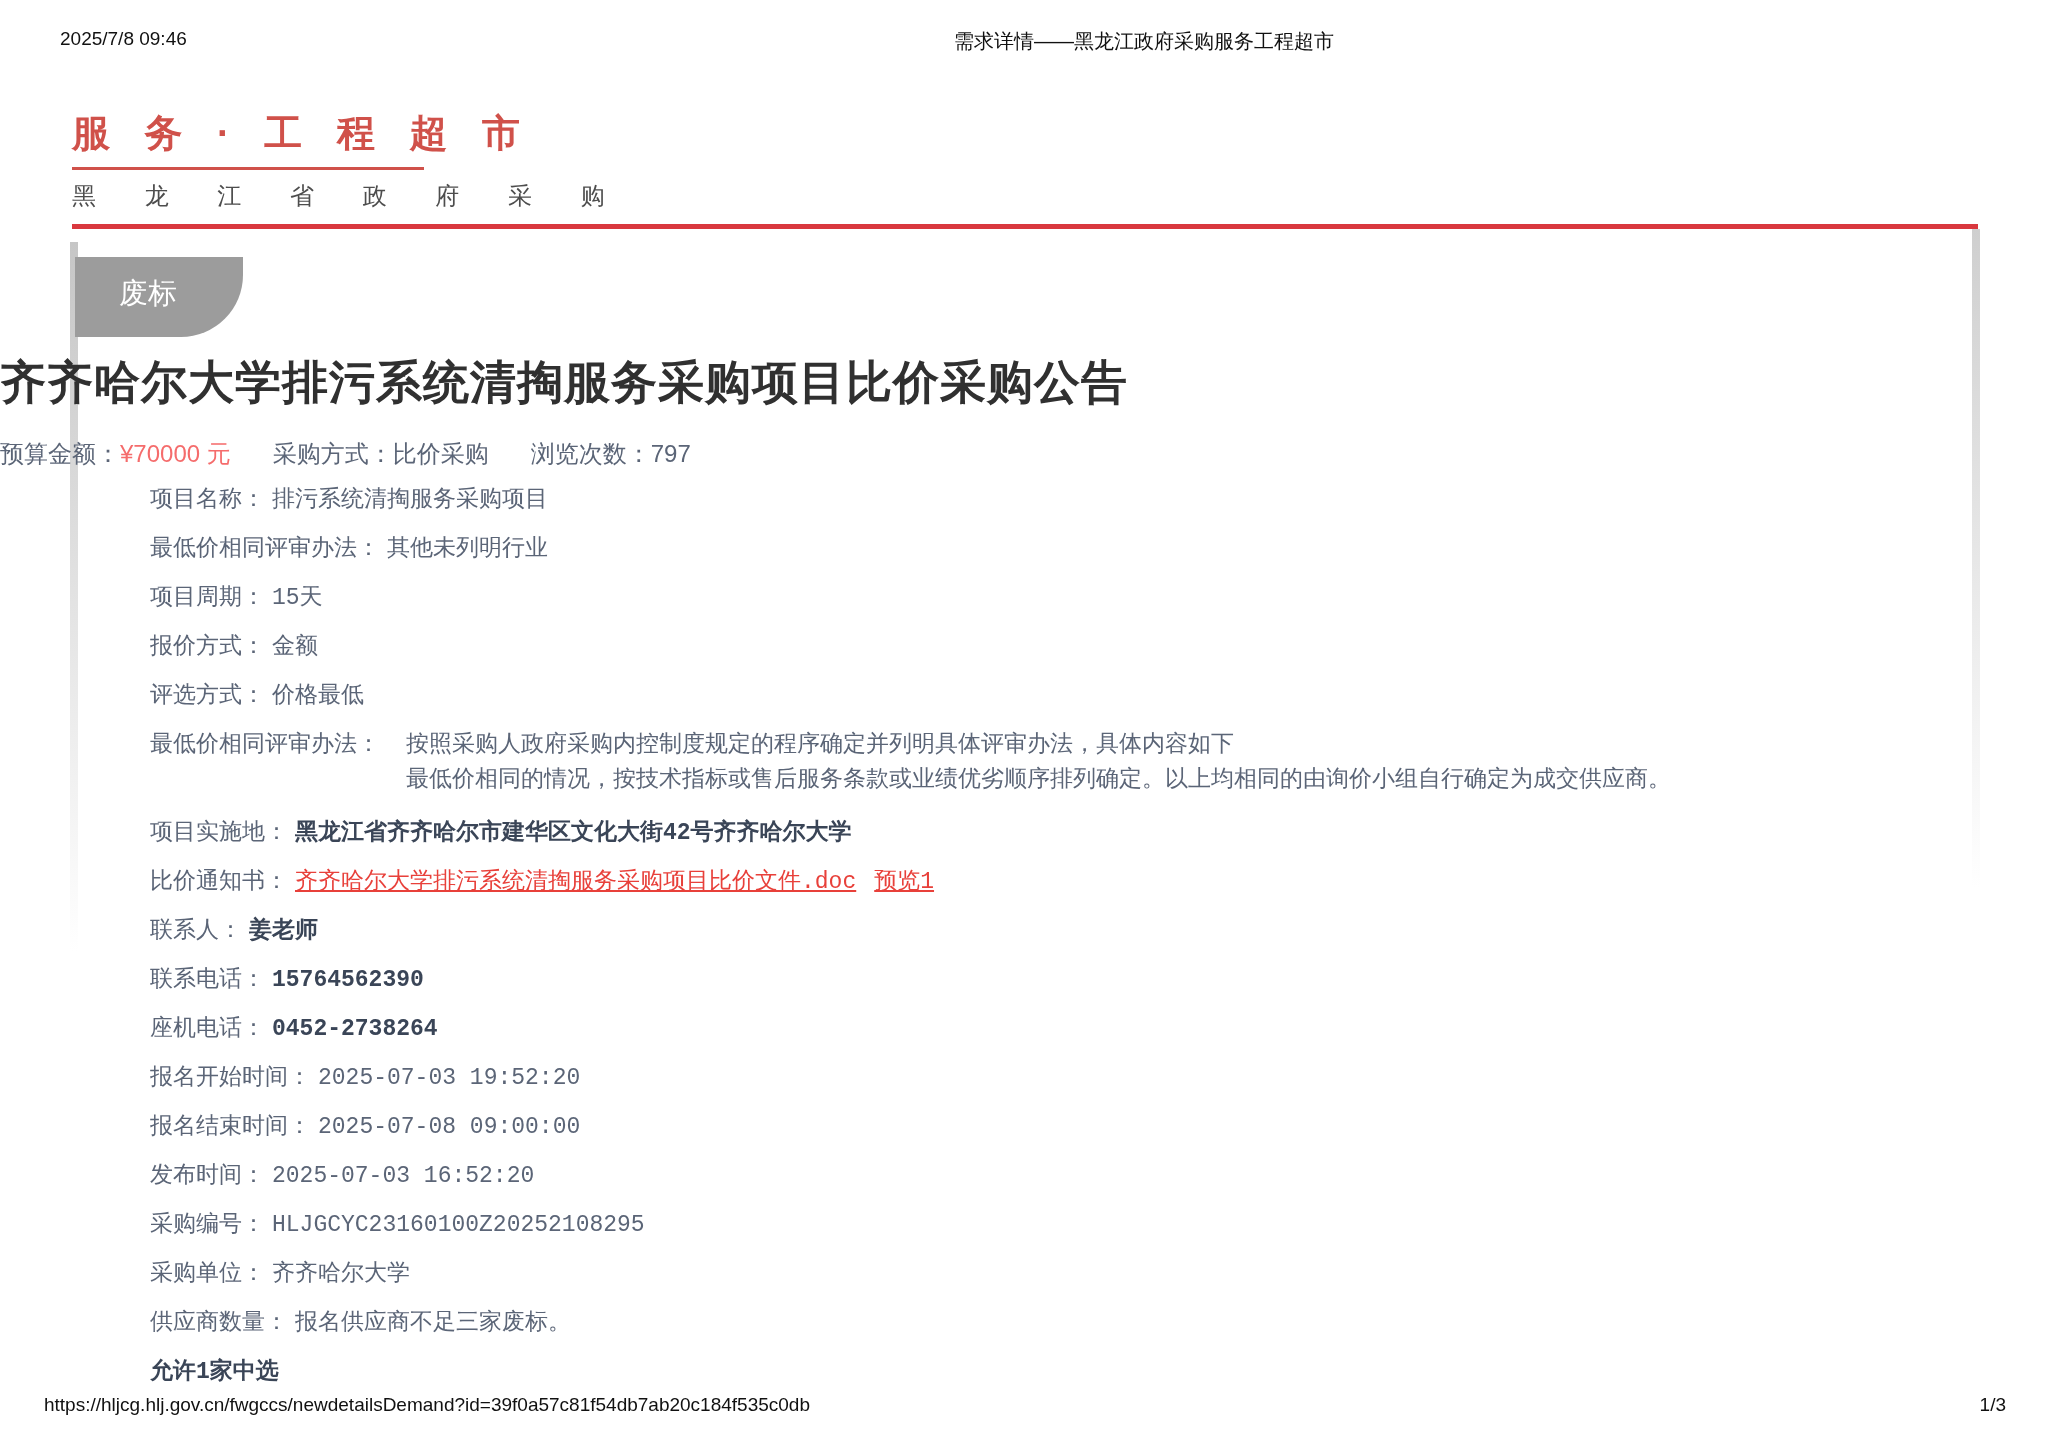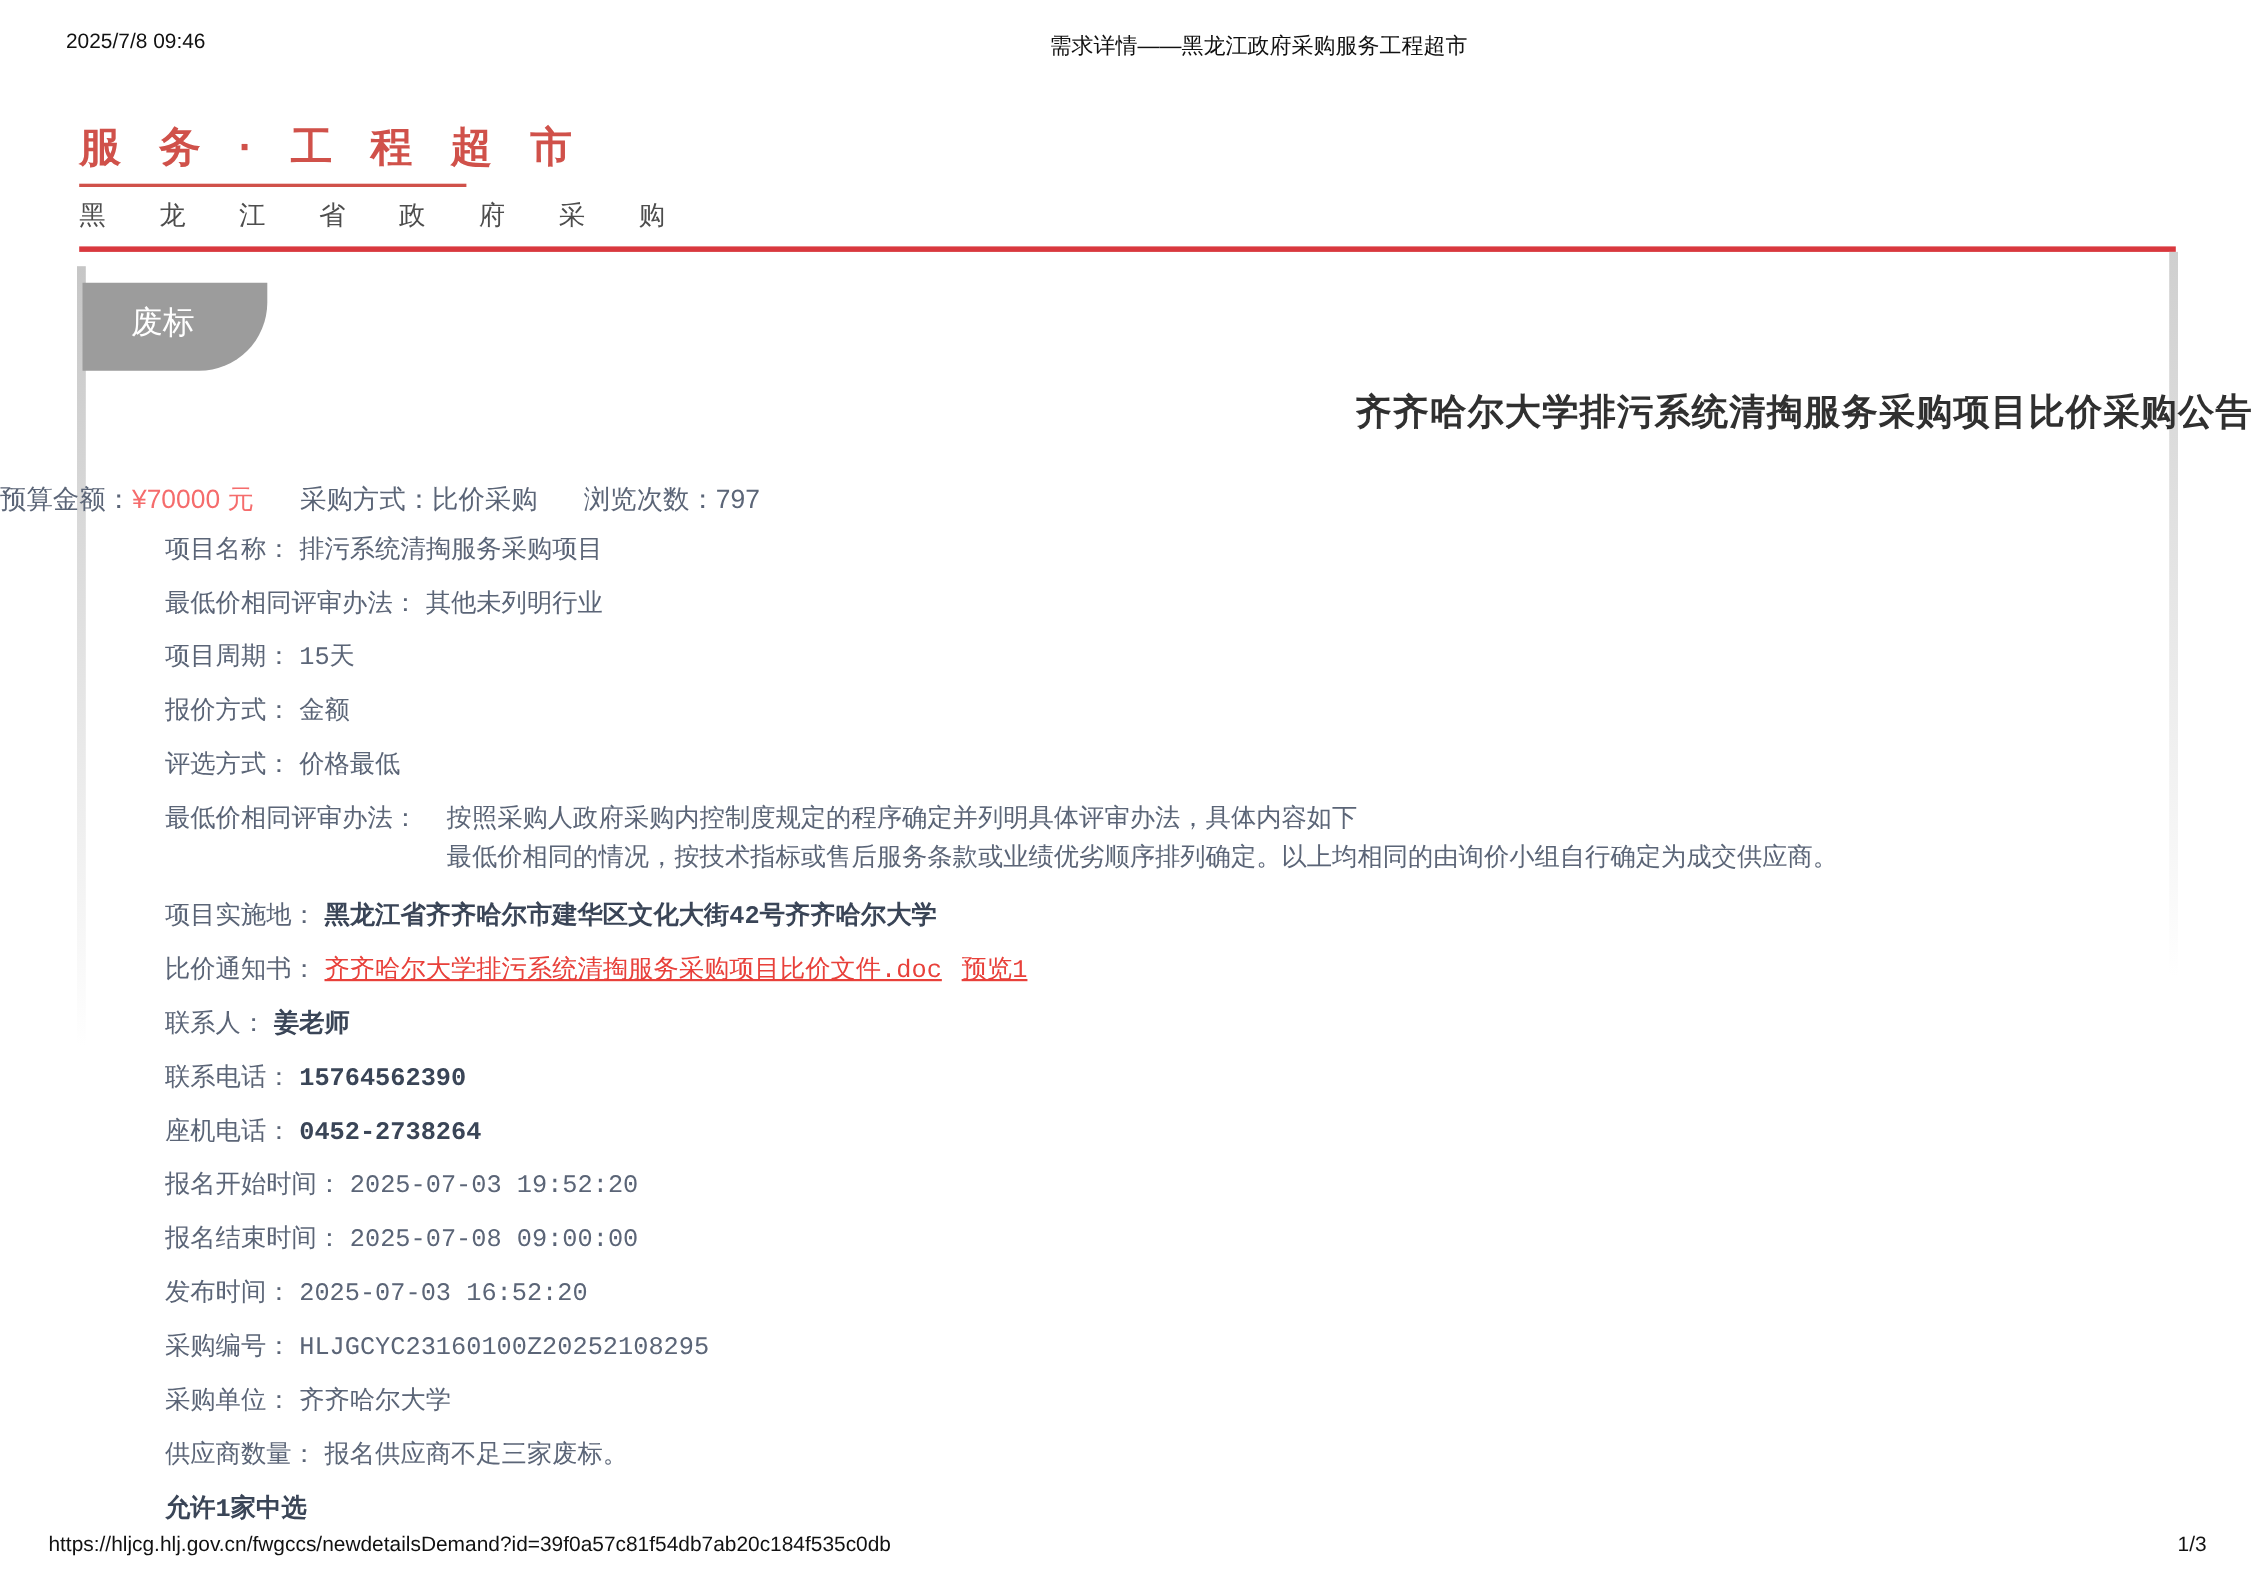--- a/index.html
+++ b/index.html
@@ -58,22 +58,22 @@
     width: 168px; height: 80px;
     background: #9c9c9c; border-radius: 0 0 62px 0;
     color: #ffffff; font-size: 29px;
     display: flex; align-items: center; justify-content: center;
     padding-right: 22px; padding-bottom: 6px; margin-top: 28px;
   }
 
   
   .ann-title {
     position: absolute; top: 352px; left: 0; width: 100%;
-    text-align: right;
-    font-size: 33px; font-weight: bold; color: #303030;
+    text-align: left;
+    font-size: 46px; font-weight: bold; color: #303030;
     letter-spacing: 1px;
   }
   .ann-meta {
     position: absolute; top: 438px; left: 0; width: 100%;
     display: flex; justify-content: flex-start; gap: 42px;
     font-size: 24px; color: #5b6577;
   }
   .ann-meta .price { color: #f56c6c; }
 
   

